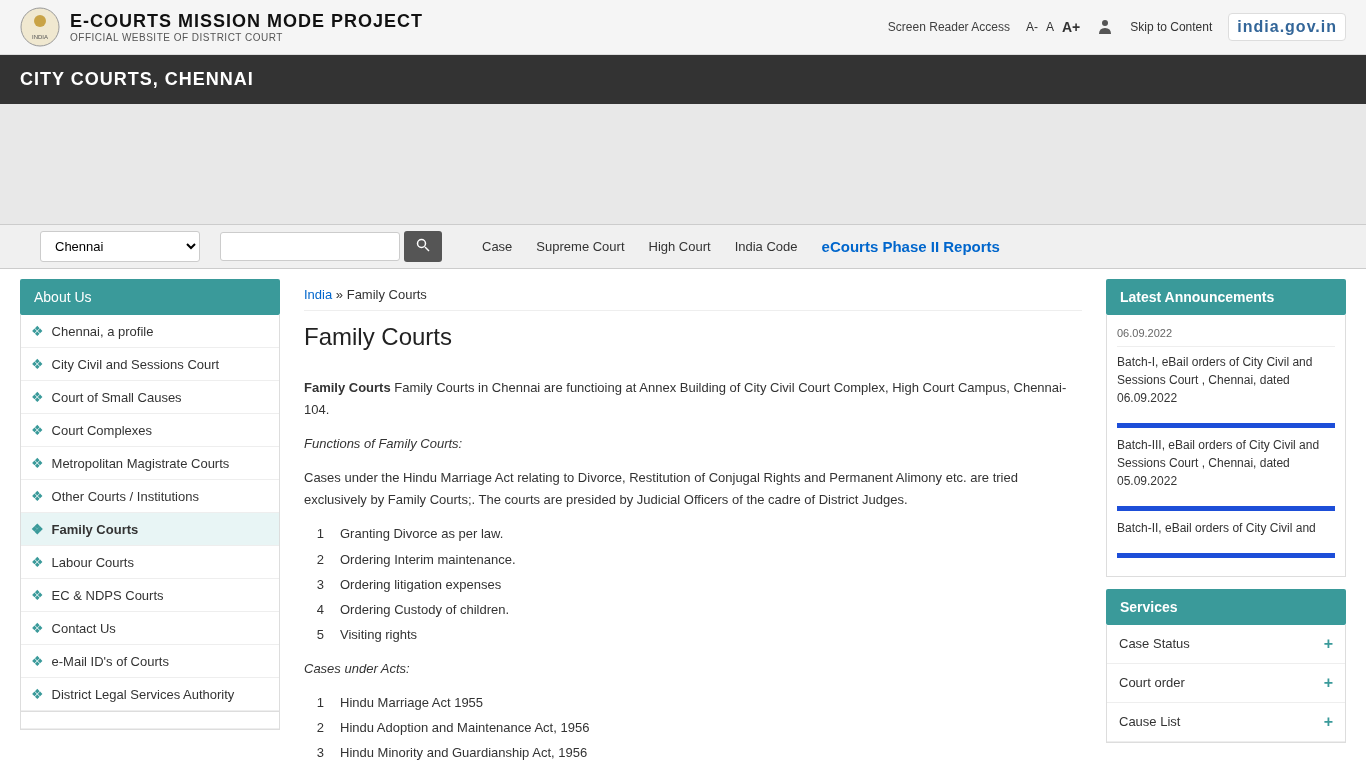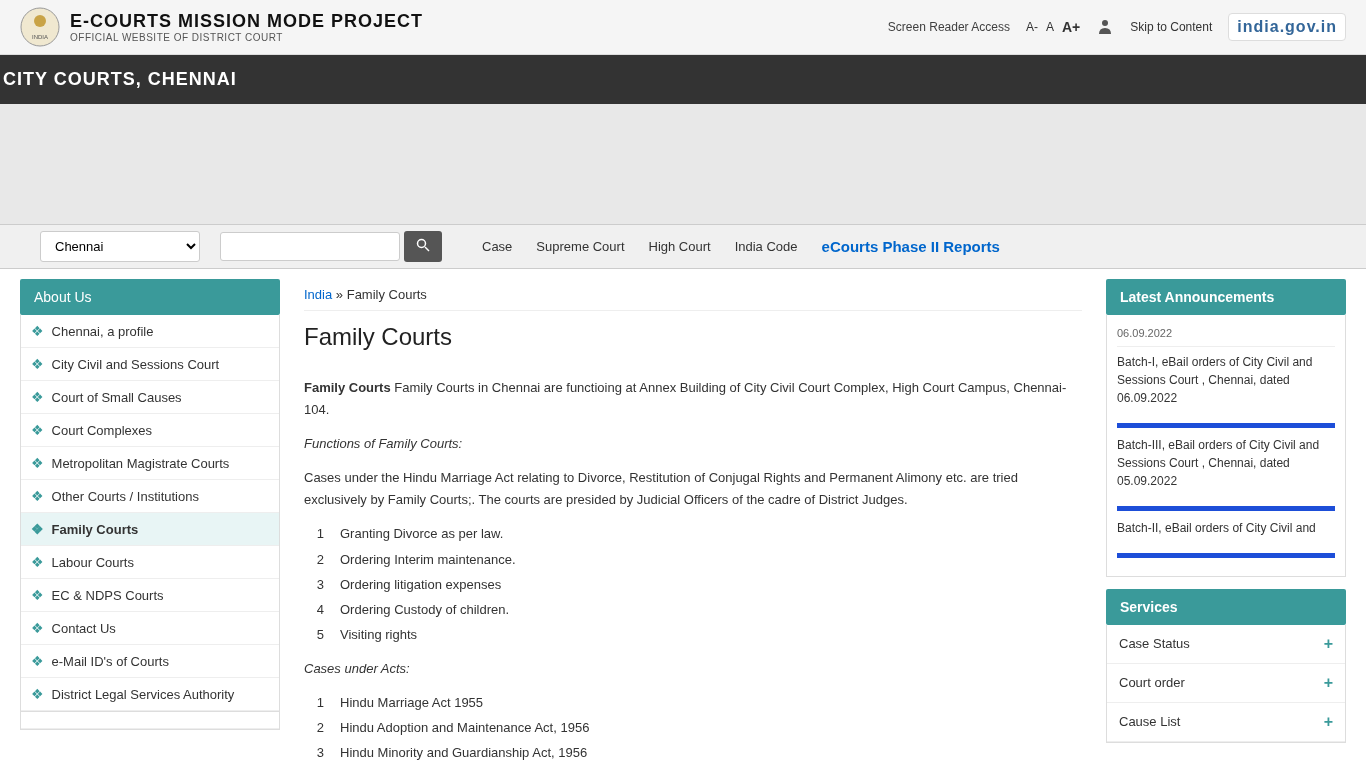--- a/index.html
+++ b/index.html
@@ -62,21 +62,21 @@
       font-size: 16px;
       font-weight: bold;
       color: #e44;
       letter-spacing: 1px;
     }
     .india-gov-logo span { color: #369; }
 
     
     .site-title-bar {
       background: #333;
-      padding: 14px 3px;
+      padding: 14px 20px;
     }
     .site-title-bar h2 {
       color: #fff;
       font-size: 18px;
       font-weight: bold;
       letter-spacing: 1px;
     }
 
     
     .banner-area {

